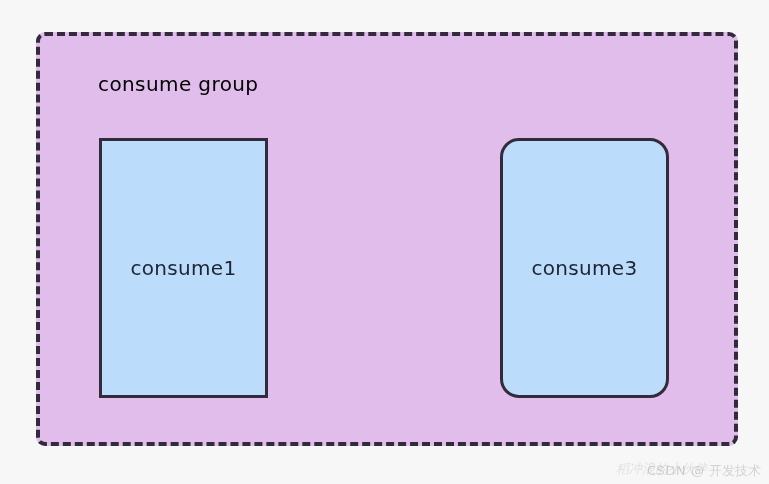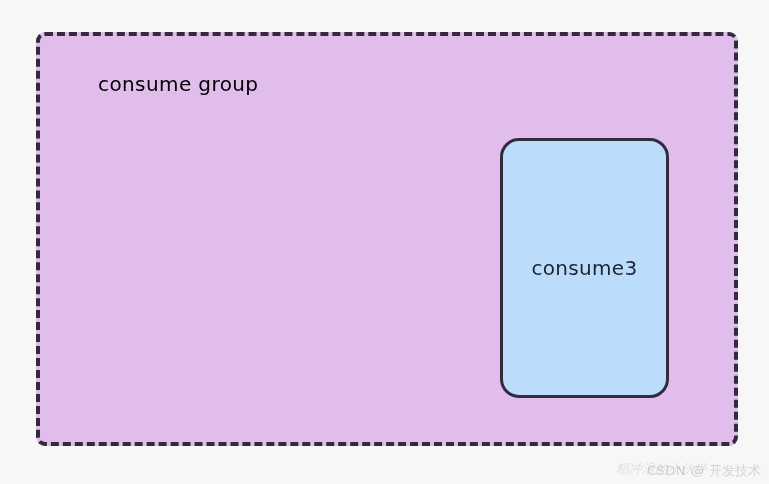--- a/index.html
+++ b/index.html
@@ -121,20 +121,23 @@
 <body>
 
 <div id="canvas">
 
   <div class="group-box">
 
     <div class="group-label">consume group</div>
 
     <div class="consumers">
 
+      <div class="consumer-box pos-0">
+        <span class="consumer-label">consume1</span>
+      </div>
 
 
       <div class="consumer-box pos-2">
         <span class="consumer-label">consume3</span>
       </div>
 
     </div>
   </div>
 
   <div class="watermark-back">稻冲浪的小伙伴</div>

